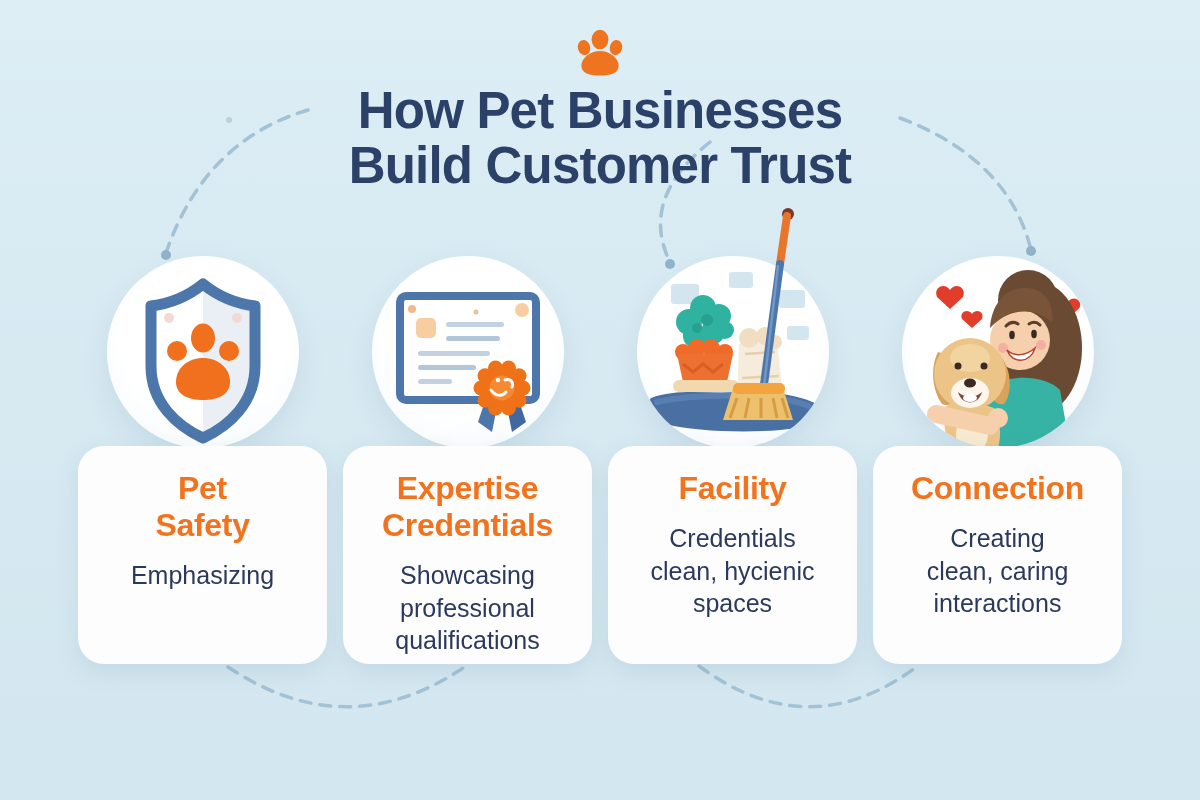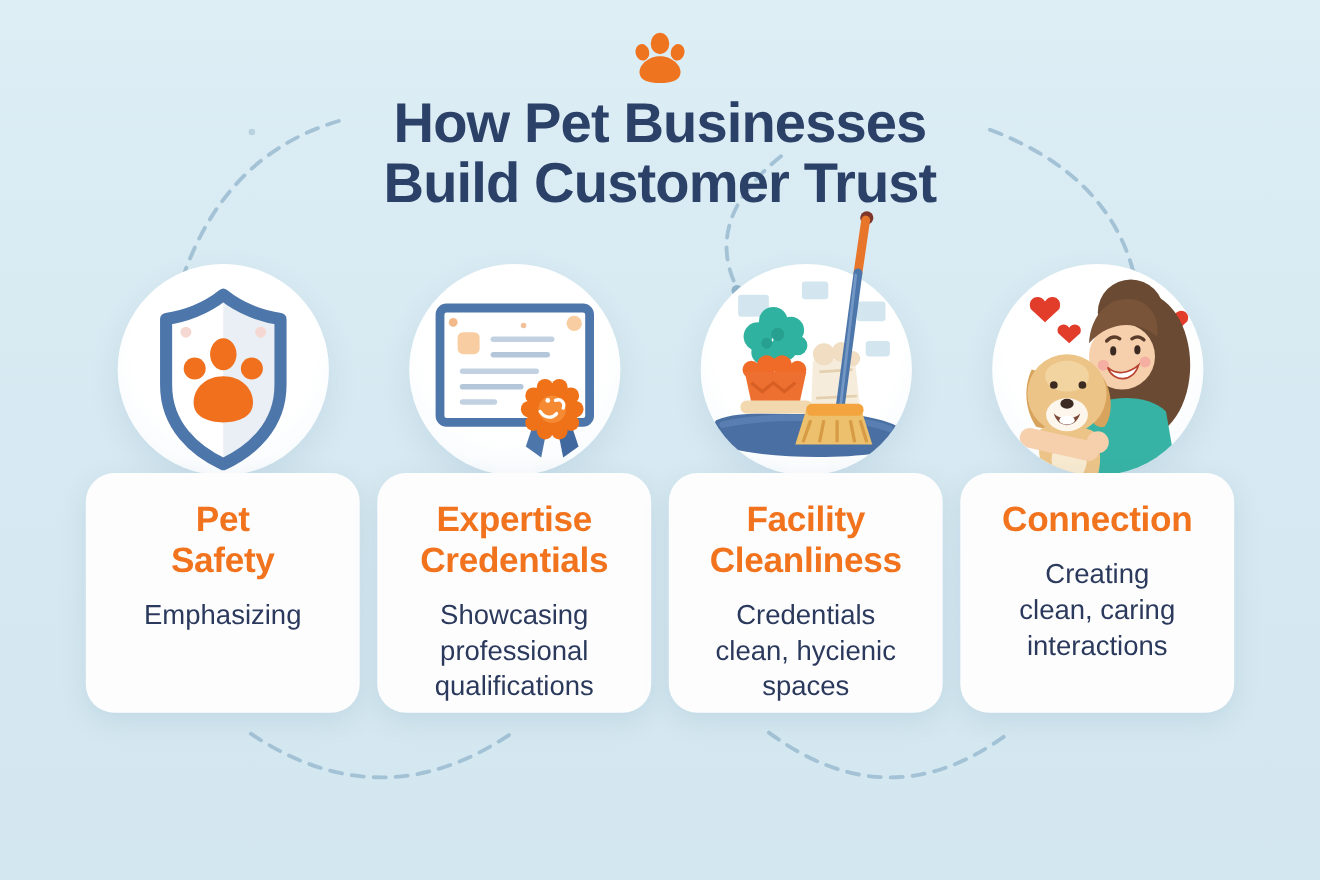--- a/index.html
+++ b/index.html
@@ -11,21 +11,21 @@
   }
   .stage{position:absolute;inset:0;border-radius:30px;}
   svg.decor{position:absolute;left:0;top:0;width:1200px;height:800px;z-index:1;}
 
   .header{position:absolute;top:0;left:0;width:100%;text-align:center;z-index:2;}
   .paw-badge{display:inline-block;margin-top:28px;width:54px;height:48px;}
   .title{margin:4px 0 0;font-size:51px;line-height:1.07;font-weight:800;
          color:#2b4168;letter-spacing:-0.8px;}
   .title span{display:block;}
 
-  .columns{position:absolute;left:78px;top:240px;width:1044px;display:flex;gap:16px;z-index:2;}
+  .columns{position:absolute;left:78px;top:256px;width:1044px;display:flex;gap:16px;z-index:2;}
   .column{width:249px;display:flex;flex-direction:column;align-items:center;}
 
   .figure{position:relative;width:194px;height:190px;flex:none;}
   .bubble{position:absolute;left:1px;top:0;width:192px;height:192px;border-radius:50%;
           background:radial-gradient(circle at 50% 40%,#ffffff 55%,#f1f7fa 100%);
           box-shadow:0 12px 26px rgba(110,150,180,.16);}
   .tail{position:absolute;left:50%;bottom:-10px;width:30px;height:30px;border-radius:6px;
         background:#fbfdfe;transform:translateX(-50%) rotate(45deg);}
   svg.art{position:absolute;left:1px;top:0;width:192px;height:192px;overflow:visible;}
   svg.art-tall{position:absolute;left:1px;top:-48px;width:192px;height:240px;overflow:visible;}
@@ -206,21 +206,20 @@
               <path d="M112 142 L108 162"></path>
             <path d="M124 142 L124 162"></path>
               <path d="M136 142 L140 162"></path>
             <path d="M145 142 L151 162"></path>
           </g>
         </svg>
       </div>
       <div class="card">
         <div class="card-title">
           <span>Facility</span>
-          <span>Cleanliness</span>
         </div>
         <div class="card-desc">
           <span>Credentials</span>
           <span>clean, hycienic</span>
           <span>spaces</span>
         </div>
       </div>
     </section>
 
     <section class="column">

